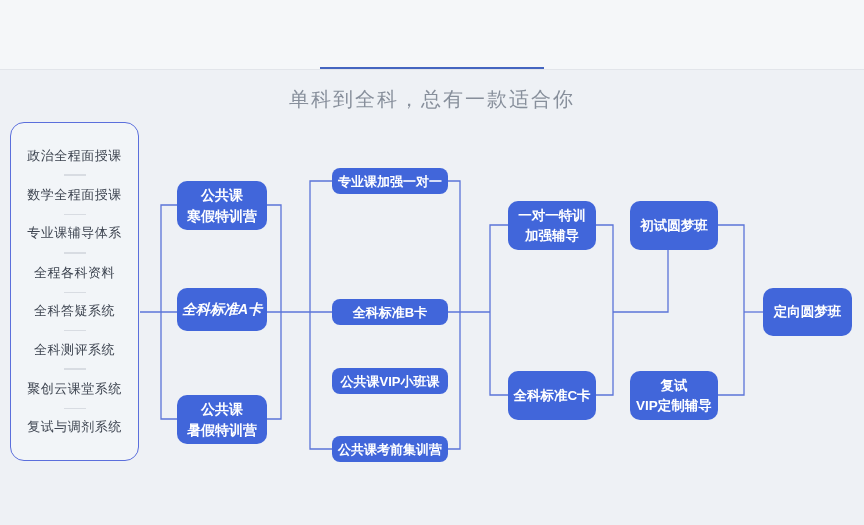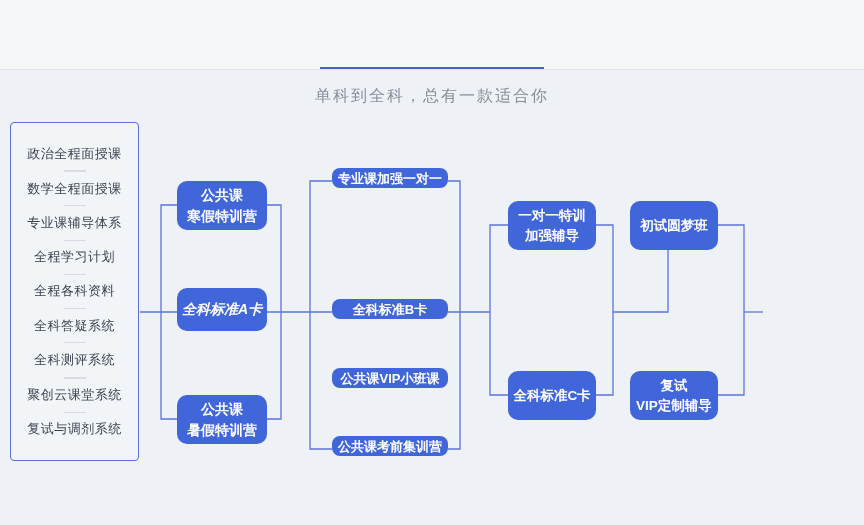--- a/index.html
+++ b/index.html
@@ -27,26 +27,26 @@
     white-space:nowrap;
   }
   .title-row .gap{display:inline-block;width:56px;}
   .accent-underline{
     position:absolute;left:320px;top:67px;width:224px;height:2px;
     background:#4465c0;
   }
   .subtitle{
     position:absolute;left:0;top:86px;width:100%;
     text-align:center;
-    font-size:16px;color:#878f9b;letter-spacing:2px;
+    font-size:20px;color:#878f9b;letter-spacing:2px;
   }
   
   .sidebar{
     position:absolute;left:10px;top:122px;width:129px;height:339px;
-    border:1.5px solid #5b6fdc;border-radius:4px;
+    border:1.5px solid #5b6fdc;border-radius:14px;
     background:rgba(255,255,255,0.28);
     display:flex;flex-direction:column;justify-content:space-between;
     padding:14px 0;box-sizing:border-box;
   }
   .sb-item{
     flex:1;display:flex;align-items:center;justify-content:center;
     font-size:13px;color:#3d4450;letter-spacing:0.5px;
     white-space:nowrap;
   }
   .sb-div{
@@ -59,21 +59,21 @@
     position:absolute;
     background:#4166da;color:#ffffff;
     border-radius:10px;
     display:flex;align-items:center;justify-content:center;
     text-align:center;font-weight:bold;
     white-space:pre-line;line-height:1.45;
     box-sizing:border-box;
   }
   .lg{width:90px;height:49px;font-size:14px;}
   .md{width:88px;height:49px;font-size:13.5px;}
-  .sm{width:116px;height:20px;font-size:13px;border-radius:8px;line-height:1;}
+  .sm{width:116px;height:26px;font-size:13px;border-radius:8px;line-height:1;}
   
   .n-c1a{left:177px;top:181px;}
   .n-c1b{left:177px;top:288px;height:43px;font-style:italic;}
   .n-c1c{left:177px;top:395px;}
   
   .n-c2a{left:332px;top:168px;}
   .n-c2b{left:332px;top:233px;}
   .n-c2c{left:332px;top:299px;}
   .n-c2d{left:332px;top:368px;}
   .n-c2e{left:332px;top:436px;}
@@ -97,21 +97,20 @@
   <div class="subtitle">单科到全科，总有一款适合你</div>
 
   <div class="sidebar">
     <div class="sb-item">政治全程面授课</div>
     <div class="sb-div"></div>
     <div class="sb-div"></div>
     <div class="sb-item">数学全程面授课</div>
     <div class="sb-div"></div>
     <div class="sb-item">专业课辅导体系</div>
     <div class="sb-div"></div>
-    <div class="sb-item">全程学习计划</div>
     <div class="sb-div"></div>
     <div class="sb-item">全程各科资料</div>
     <div class="sb-div"></div>
     <div class="sb-item">全科答疑系统</div>
     <div class="sb-div"></div>
     <div class="sb-item">全科测评系统</div>
     <div class="sb-div"></div>
     <div class="sb-div"></div>
     <div class="sb-item">聚创云课堂系统</div>
     <div class="sb-div"></div>
@@ -159,15 +158,16 @@
     <div class="node sm n-c2e">公共课考前集训营</div>
 
     <div class="node md n-c3a">一对一特训
 加强辅导</div>
     <div class="node md n-c3b">全科标准C卡</div>
 
     <div class="node md n-c4a">初试圆梦班</div>
     <div class="node md n-c4b">复试
 VIP定制辅导</div>
 
+    <div class="node md n-c5a">定向圆梦班</div>
   </div>
 
 </div>
 
 </body></html>

